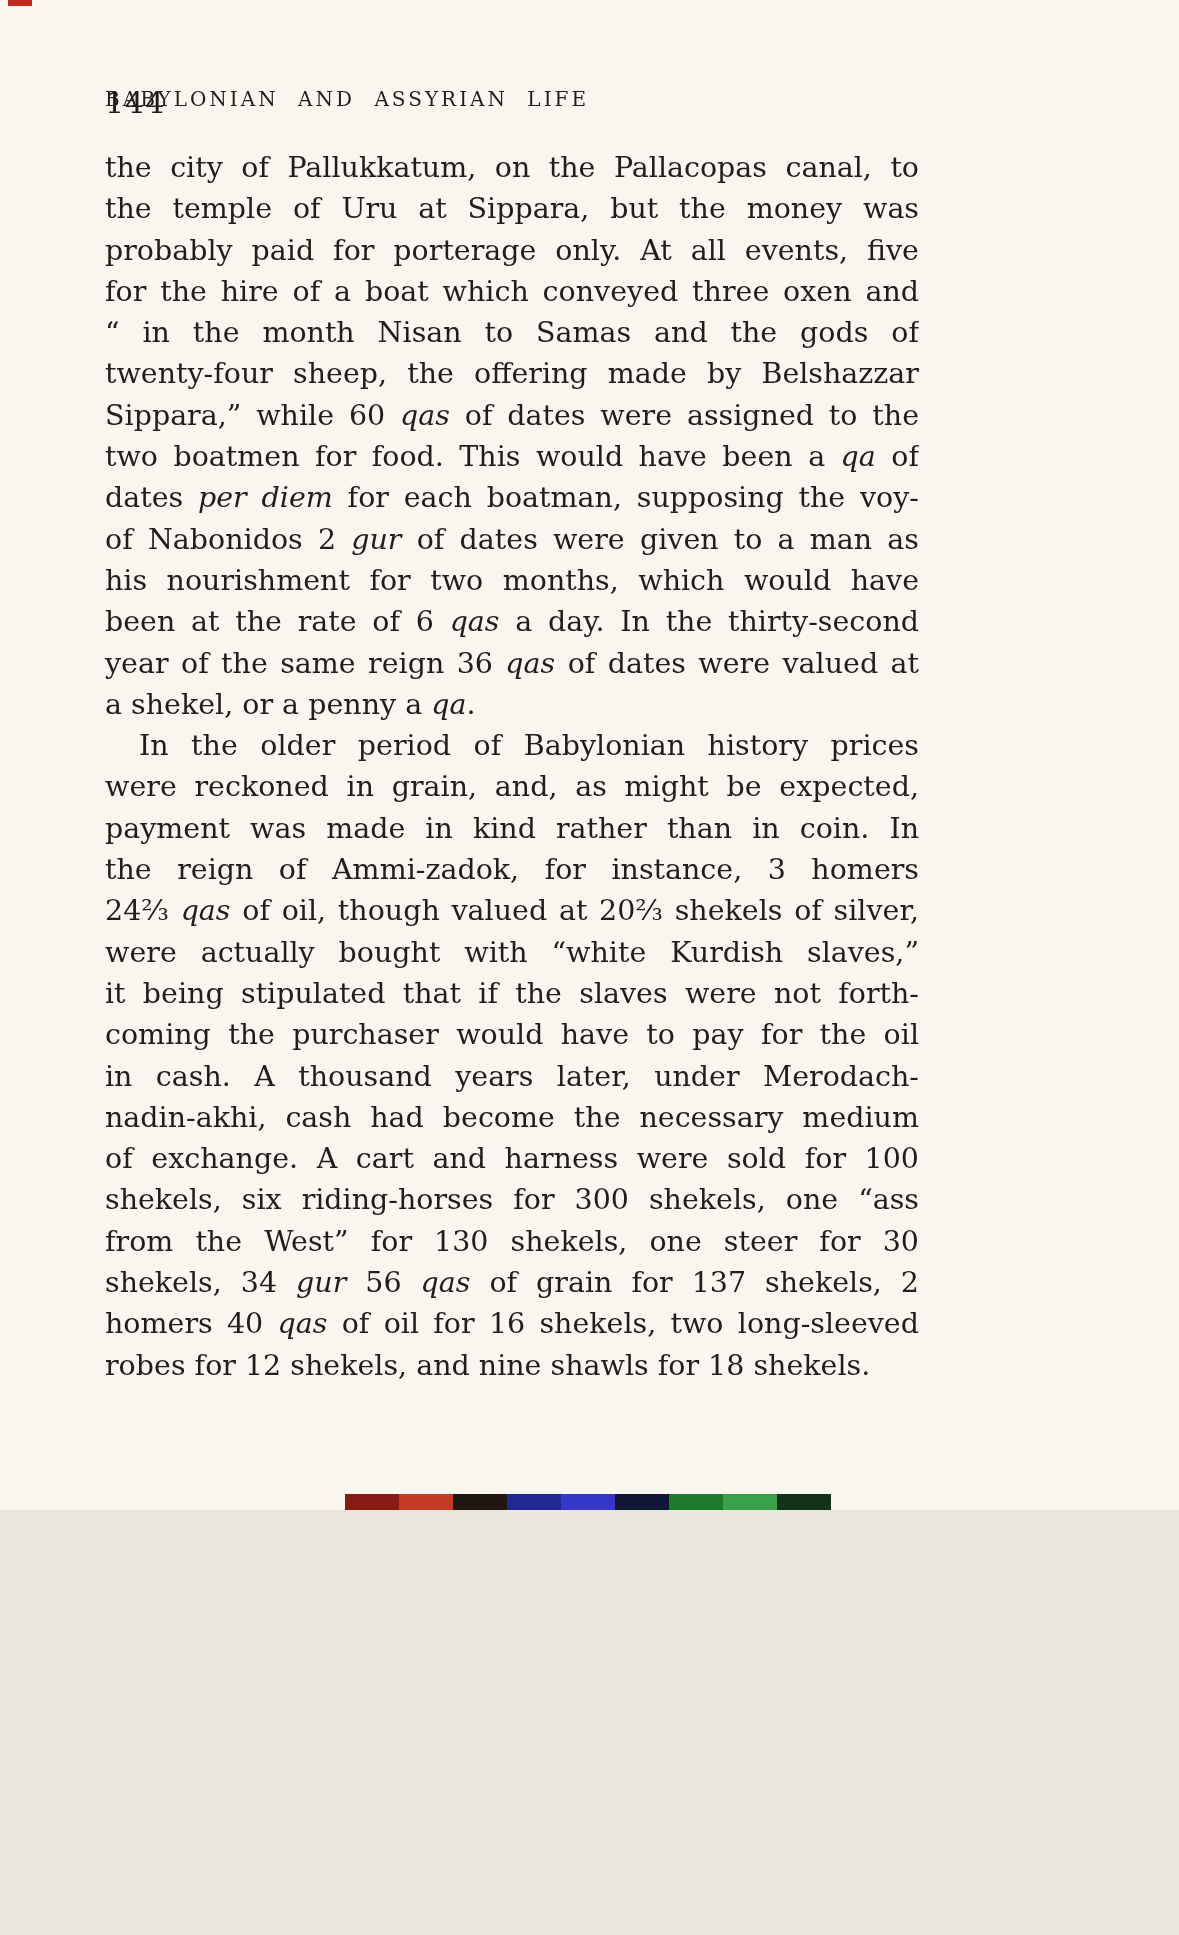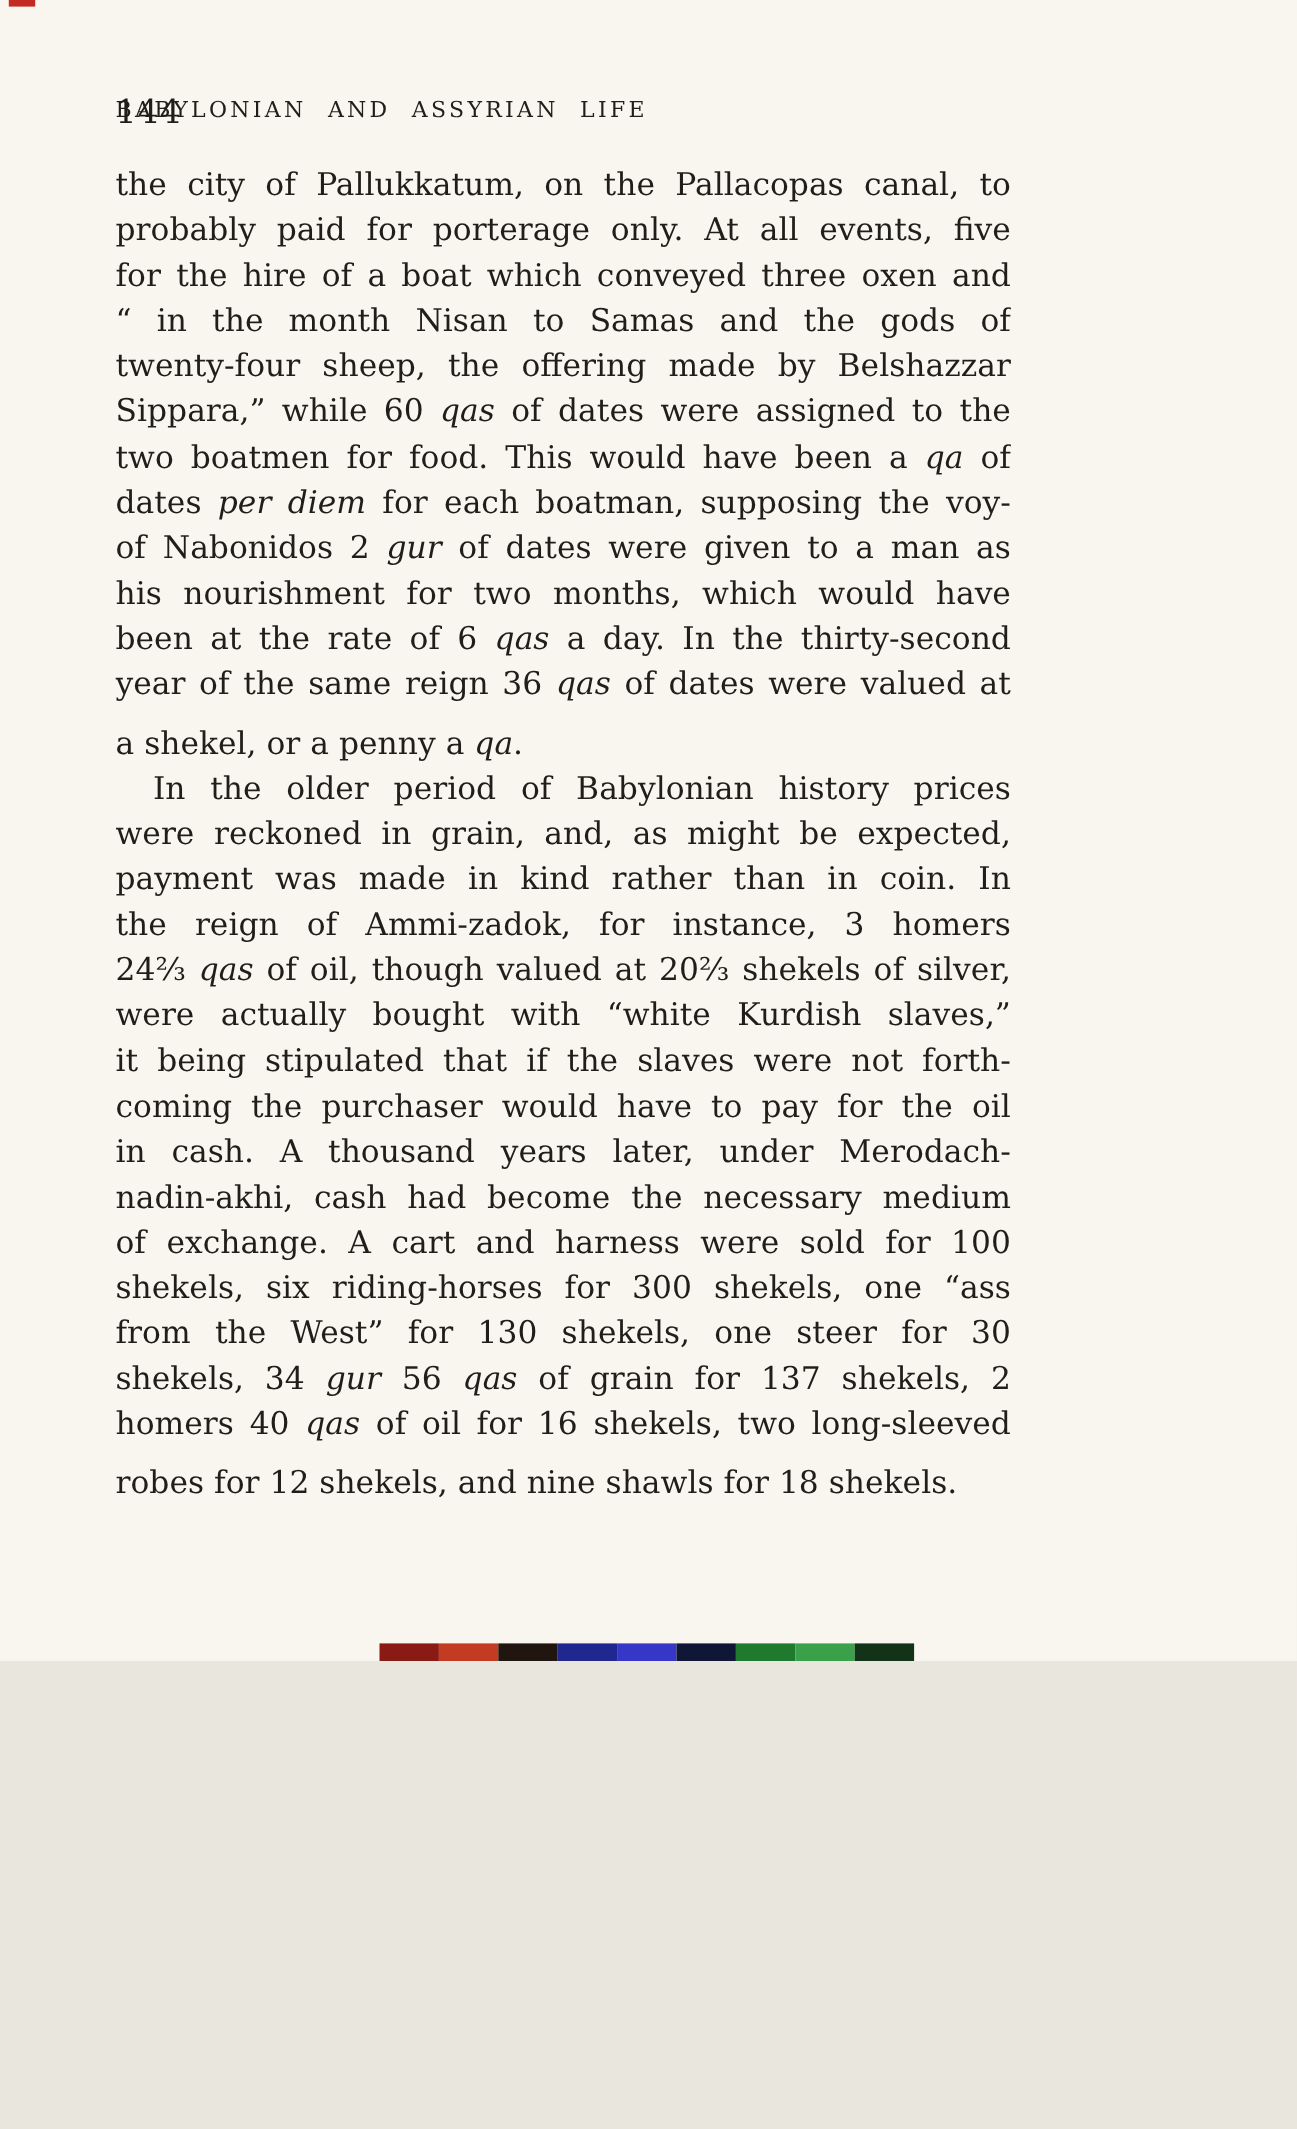--- a/index.html
+++ b/index.html
@@ -48,21 +48,21 @@
     overflow: hidden;
     text-align: justify;
   }
   
   .line::after {
     content: "";
     display: inline-block;
     width: 100%;
     height: 0;
   }
-  .line.last { text-align: left; margin-top: 12px; }
+  .line.last { text-align: left; }
   .line.last::after { content: none; }
   .line.indent { text-indent: 34px; }
   .line i { font-style: italic; }
 
   
   .scan-mark-red {
     position: absolute;
     left: 8px;
     top: 0;
     width: 24px;
@@ -89,20 +89,21 @@
 
   <div class="scan-mark-red" style="background: rgb(195, 42, 34);"></div>
 
   <div class="page-header">
     <span class="page-number">144</span>
     <div class="running-title">BABYLONIAN AND ASSYRIAN LIFE</div>
   </div>
 
   <div class="text-block">
       <div class="line"><span>the city of Pallukkatum, on the Pallacopas canal, to</span></div>
+      <div class="line"><span>the temple of Uru at Sippara, but the money was</span></div>
       <div class="line"><span>probably paid for porterage only.  At all events, five</span></div>
       <div class="line"><span>for the hire of a boat which conveyed three oxen and</span></div>
       <div class="line"><span>“ in the month Nisan to Samas and the gods of</span></div>
       <div class="line"><span>twenty-four sheep, the offering made by Belshazzar</span></div>
       <div class="line"><span>Sippara,” while 60 </span><i>qas</i><span> of dates were assigned to the</span></div>
       <div class="line"><span>two boatmen for food.  This would have been a </span><i>qa</i><span> of</span></div>
       <div class="line"><span>dates </span><i>per diem</i><span> for each boatman, supposing the voy-</span></div>
       <div class="line"><span>of Nabonidos 2 </span><i>gur</i><span> of dates were given to a man as</span></div>
       <div class="line"><span>his nourishment for two months, which would have</span></div>
       <div class="line"><span>been at the rate of 6 </span><i>qas</i><span> a day.  In the thirty-second</span></div>

